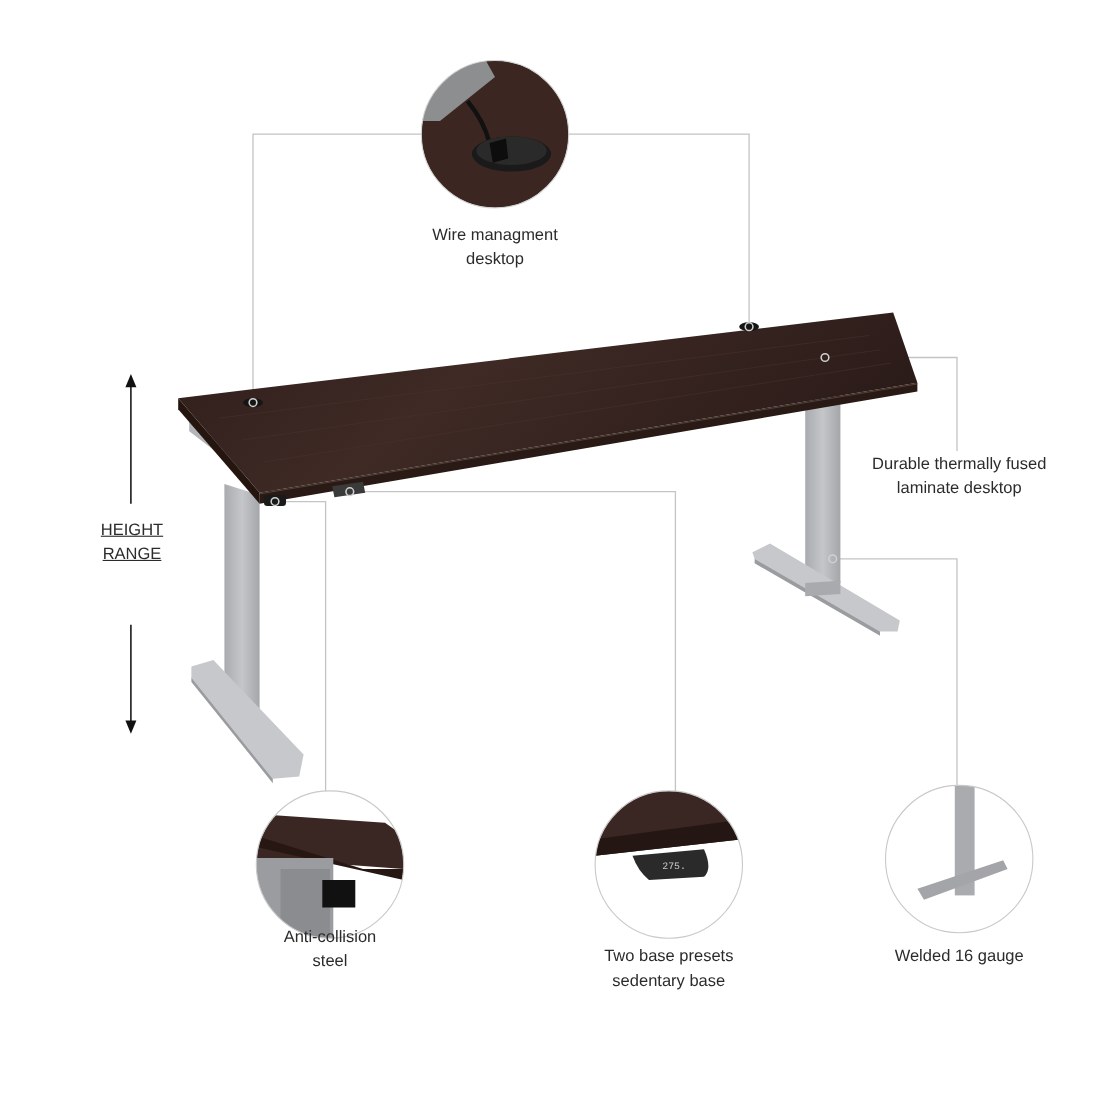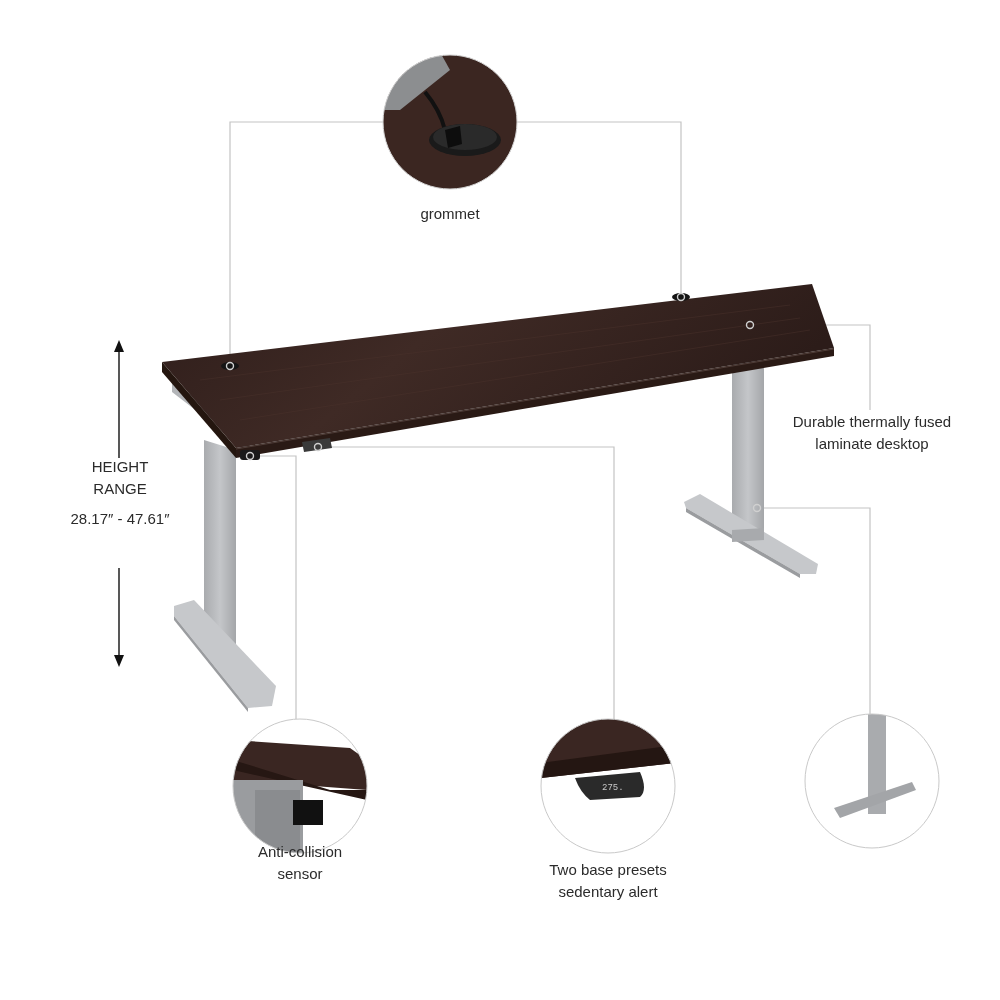--- a/index.html
+++ b/index.html
@@ -126,39 +126,40 @@
 
   <g clip-path="url(#c4)">
     <rect x="805" y="714" width="134" height="134" fill="#fff"></rect>
     <rect x="868" y="714" width="18" height="100" fill="#a9abae"></rect>
     <polygon points="834,808 912,782 916,790 840,818" fill="#a3a5a8"></polygon>
   </g>
   <circle cx="872" cy="781" r="67" fill="none" stroke="#c9c9c9" stroke-width="1"></circle>
 </svg>
 
 <div class="label" style="left:350px;top:203px;width:200px;">
-  <span>grommet</span>
+  <span>Wire managment</span>
+  <span>desktop</span>
 </div>
 
 <div class="label" style="left:772px;top:411px;width:200px;">
   <span>Durable thermally fused</span>
   <span>laminate desktop</span>
 </div>
 
-<div class="label" style="left:20px;top:456px;width:200px;">
+<div class="label" style="left:20px;top:471px;width:200px;text-decoration:underline;">
   <span>HEIGHT</span>
   <span>RANGE</span>
   <span style="height:8px"></span>
-  <span>28.17″ - 47.61″</span>
 </div>
 
 <div class="label" style="left:200px;top:841px;width:200px;">
   <span>Anti-collision</span>
-  <span>sensor</span>
+  <span>steel</span>
 </div>
 
 <div class="label" style="left:508px;top:859px;width:200px;">
   <span>Two base presets</span>
-  <span>sedentary alert</span>
+  <span>sedentary base</span>
 </div>
 
 <div class="label" style="left:772px;top:859px;width:200px;">
+  <span>Welded 16 gauge</span>
 </div>
 
 </body></html>

